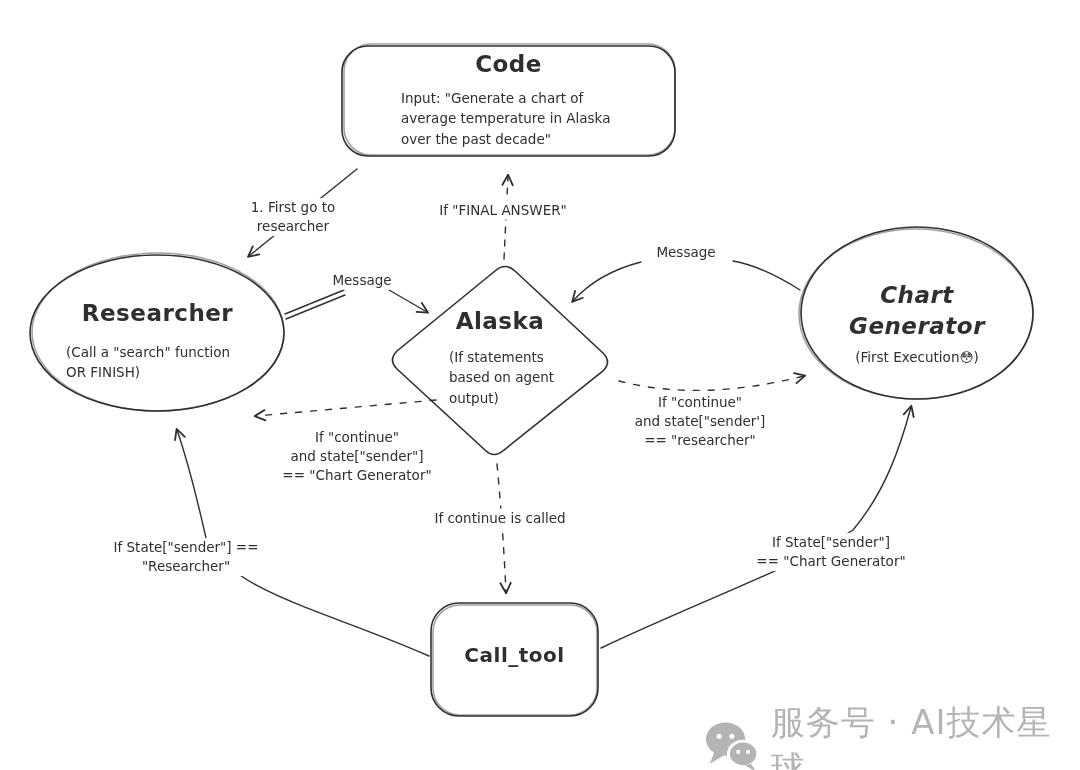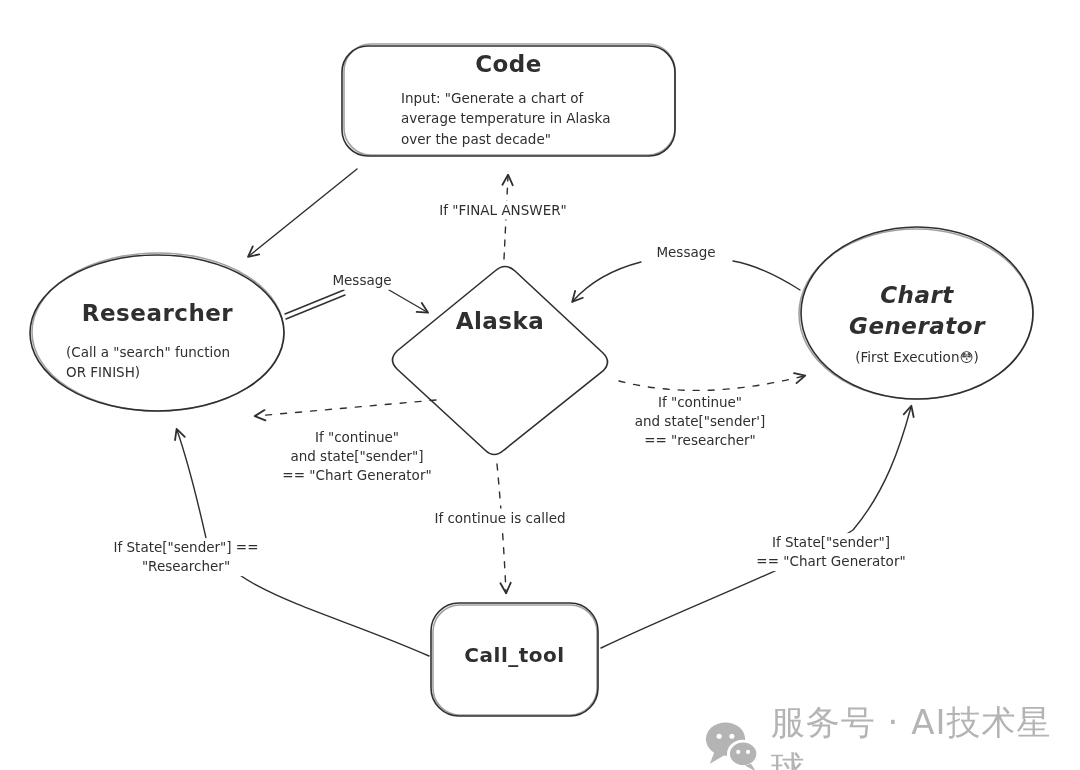--- a/index.html
+++ b/index.html
@@ -72,27 +72,32 @@
   <div class="txt node-title" style="left:342px;top:51px;width:333px;">Code</div>
   <div class="txt node-body" style="left:401px;top:88px;">Input: "Generate a chart of
 average temperature in Alaska
 over the past decade"</div>
 
   <div class="txt node-title" style="left:40px;top:300px;width:235px;">Researcher</div>
   <div class="txt node-body" style="left:66px;top:342px;">(Call a "search" function
 OR FINISH)</div>
 
   <div class="txt node-title" style="left:410px;top:308px;width:180px;">Alaska</div>
+  <div class="txt node-body" style="left:449px;top:347px;">(If statements
+based on agent
+output)</div>
 
   <div class="txt node-title" style="left:807px;top:280px;width:220px;line-height:1.35;font-style:italic;">Chart
 Generator</div>
   <div class="txt node-body" style="left:807px;top:347px;width:220px;text-align:center;">(First Execution😳)</div>
 
   <div class="txt node-title" style="left:431px;top:643px;width:167px;font-size:20px;">Call_tool</div>
 
+  <div class="txt lbl" style="left:293px;top:217px;">1. First go to
+researcher</div>
   <div class="txt lbl" style="left:503px;top:210px;">If "FINAL ANSWER"</div>
   <div class="txt lbl" style="left:362px;top:280px;">Message</div>
   <div class="txt lbl" style="left:686px;top:252px;">Message</div>
   <div class="txt lbl nolb" style="left:357px;top:456px;">If "continue"
 and state["sender"]
 == "Chart Generator"</div>
   <div class="txt lbl" style="left:700px;top:421px;">If "continue"
 and state["sender']
 == "researcher"</div>
   <div class="txt lbl" style="left:500px;top:518px;">If continue is called</div>

